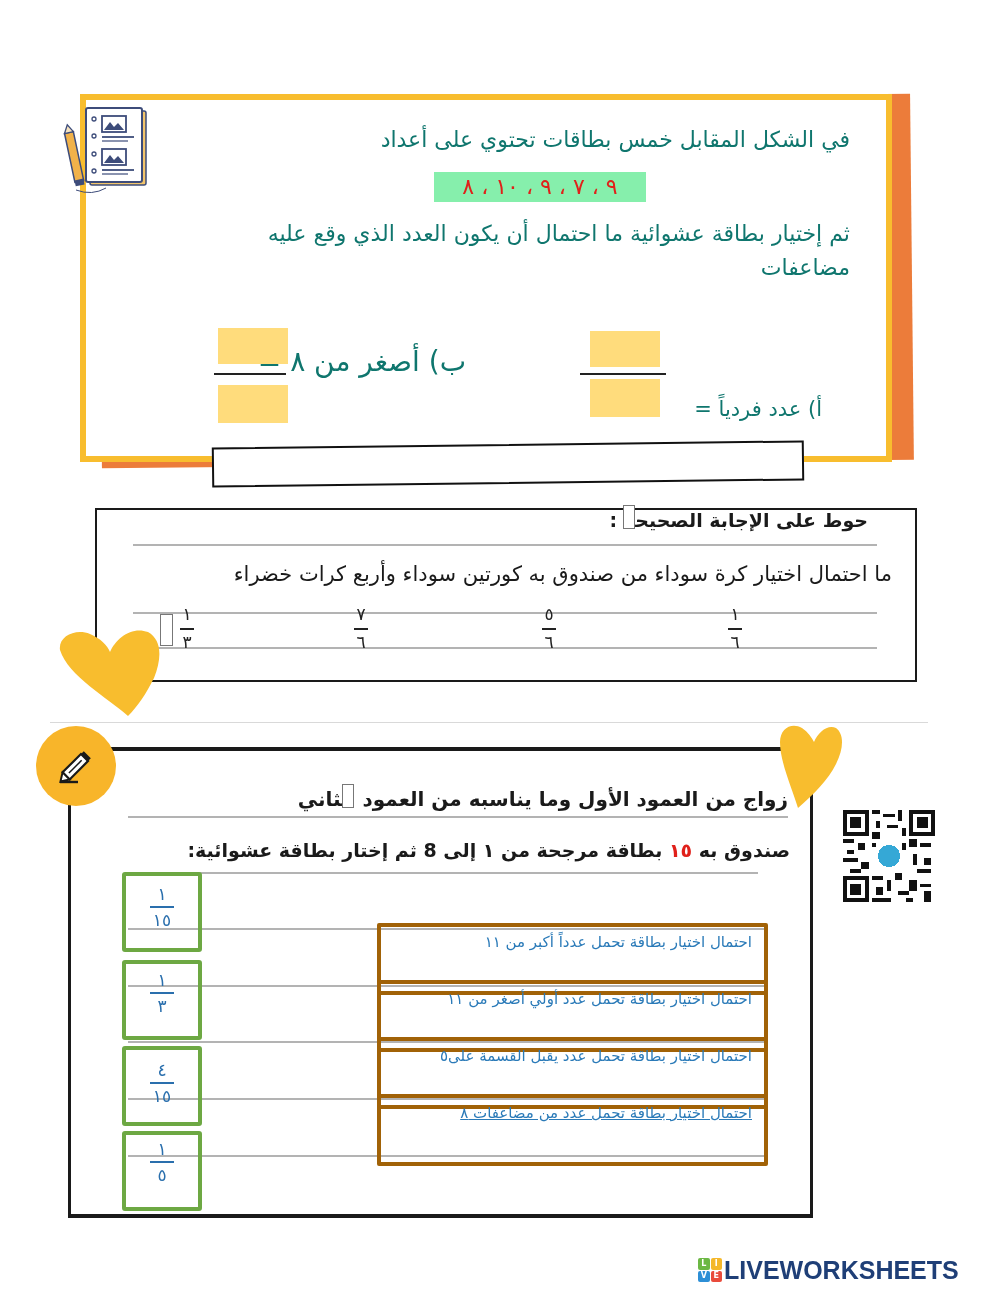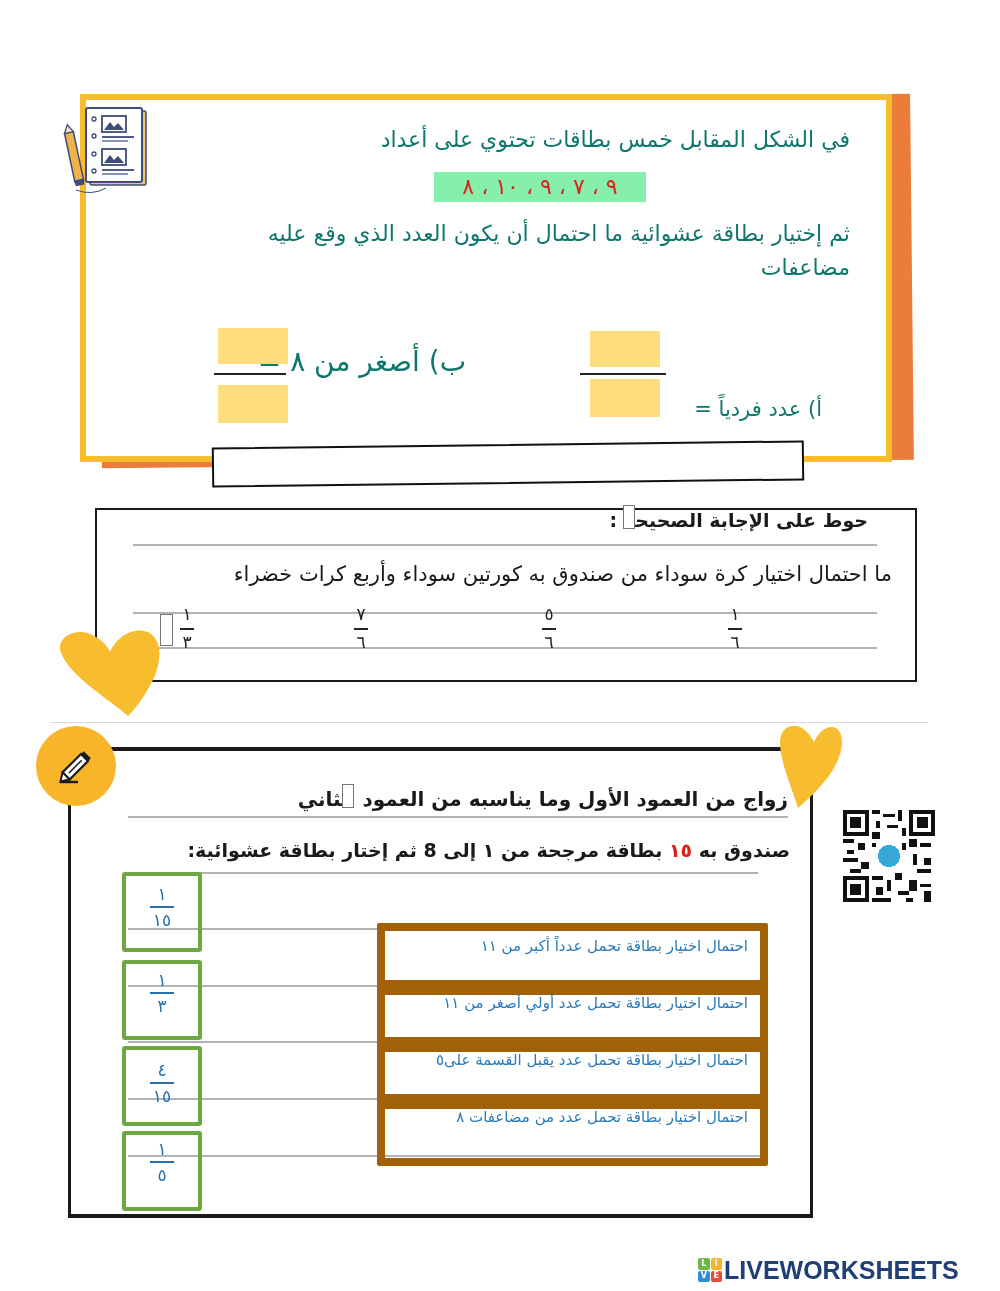--- a/index.html
+++ b/index.html
@@ -29,21 +29,21 @@
   .page-divider { left: 50px; top: 722px; width: 878px; height: 1px; background: #d9d9d9; }
 
   
   .s3-box { left: 68px; top: 747px; width: 745px; height: 471px; border-top: 4px solid #1a1a1a; border-left: 3px solid #1a1a1a; border-bottom: 4px solid #1a1a1a; border-right: 3px solid #1a1a1a; background: #fff; }
   .pencil-circle { left: 36px; top: 726px; width: 80px; height: 80px; border-radius: 50%; background: #f8b52a; display: flex; align-items: center; justify-content: center; }
   .s3-heading { right: 212px; top: 784px; font-size: 20px; font-weight: bold; line-height: 30px; white-space: nowrap; }
   .s3-sub { right: 210px; top: 836px; font-size: 19px; font-weight: bold; line-height: 28px; white-space: nowrap; }
   .s3-sub .red { color: #e0201a; }
   .frac-card { width: 80px; border: 4px solid #6da843; border-radius: 3px; background: transparent; color: #2a6fad; font-size: 17px; text-align: center; }
   .frac-card .bar { width: 24px; height: 2px; background: #2a6fad; margin: 2px auto; }
-  .stmt-card { left: 377px; width: 391px; height: 72px; border: 8px solid #a16207; border-radius: 2px; color: #2a7ab8; font-size: 15px; line-height: 22px; text-align: right; direction: rtl; padding: 4px 12px 0 12px; white-space: nowrap; background: transparent; }
+  .stmt-card { left: 377px; width: 391px; height: 72px; border: 4px solid #a16207; border-radius: 2px; color: #2a7ab8; font-size: 15px; line-height: 22px; text-align: right; direction: rtl; padding: 4px 12px 0 12px; white-space: nowrap; background: transparent; }
 
   .qr { left: 843px; top: 810px; width: 92px; height: 92px; }
   .brand { left: 698px; top: 1255px; height: 30px; display: flex; align-items: center; gap: 2px; }
   .brand-logo { width: 24px; height: 24px; display: grid; grid-template-columns: 1fr 1fr; gap: 1px; }
   .brand-logo span { font-size: 8px; font-weight: bold; color: #fff; display: flex; align-items: center; justify-content: center; line-height: 1; border-radius: 2px; }
   .brand-text { font-size: 25px; font-weight: bold; color: #1f3f77; letter-spacing: 0px; font-family: Liberation Sans, sans-serif; }
 </style>
 </head>
 <body>
 
@@ -173,21 +173,21 @@
 </div>
 <div class="abs frac-card" style="left:122px;top:1131px;height:80px;padding-top:4px;">
   <div>١</div>
   <div class="bar"></div>
   <div>٥</div>
 </div>
 
 <div class="abs stmt-card" style="top:923px;">احتمال اختيار بطاقة تحمل عدداً أكبر من ١١</div>
 <div class="abs stmt-card" style="top:980px;">احتمال اختيار بطاقة تحمل عدد أولي أصغر من ١١</div>
 <div class="abs stmt-card" style="top:1037px;">احتمال اختيار بطاقة تحمل عدد يقبل القسمة على٥</div>
-<div class="abs stmt-card" style="top:1094px;">احتمال اختيار بطاقة تحمل عدد من مضاعفات ٨</div>
+<div class="abs stmt-card" style="top:1094px;text-decoration:underline;">احتمال اختيار بطاقة تحمل عدد من مضاعفات ٨</div>
 
 <svg class="abs qr" viewBox="0 0 25 25" shape-rendering="crispEdges">
   <rect width="25" height="25" fill="#fff"></rect>
   <g fill="#111">
     <rect x="0" y="0" width="7" height="7"></rect>
       <rect x="1" y="1" width="5" height="5" fill="#fff"></rect>
       <rect x="2" y="2" width="3" height="3"></rect>
     <rect x="18" y="0" width="7" height="7"></rect>
       <rect x="19" y="1" width="5" height="5" fill="#fff"></rect>
       <rect x="20" y="2" width="3" height="3"></rect>

